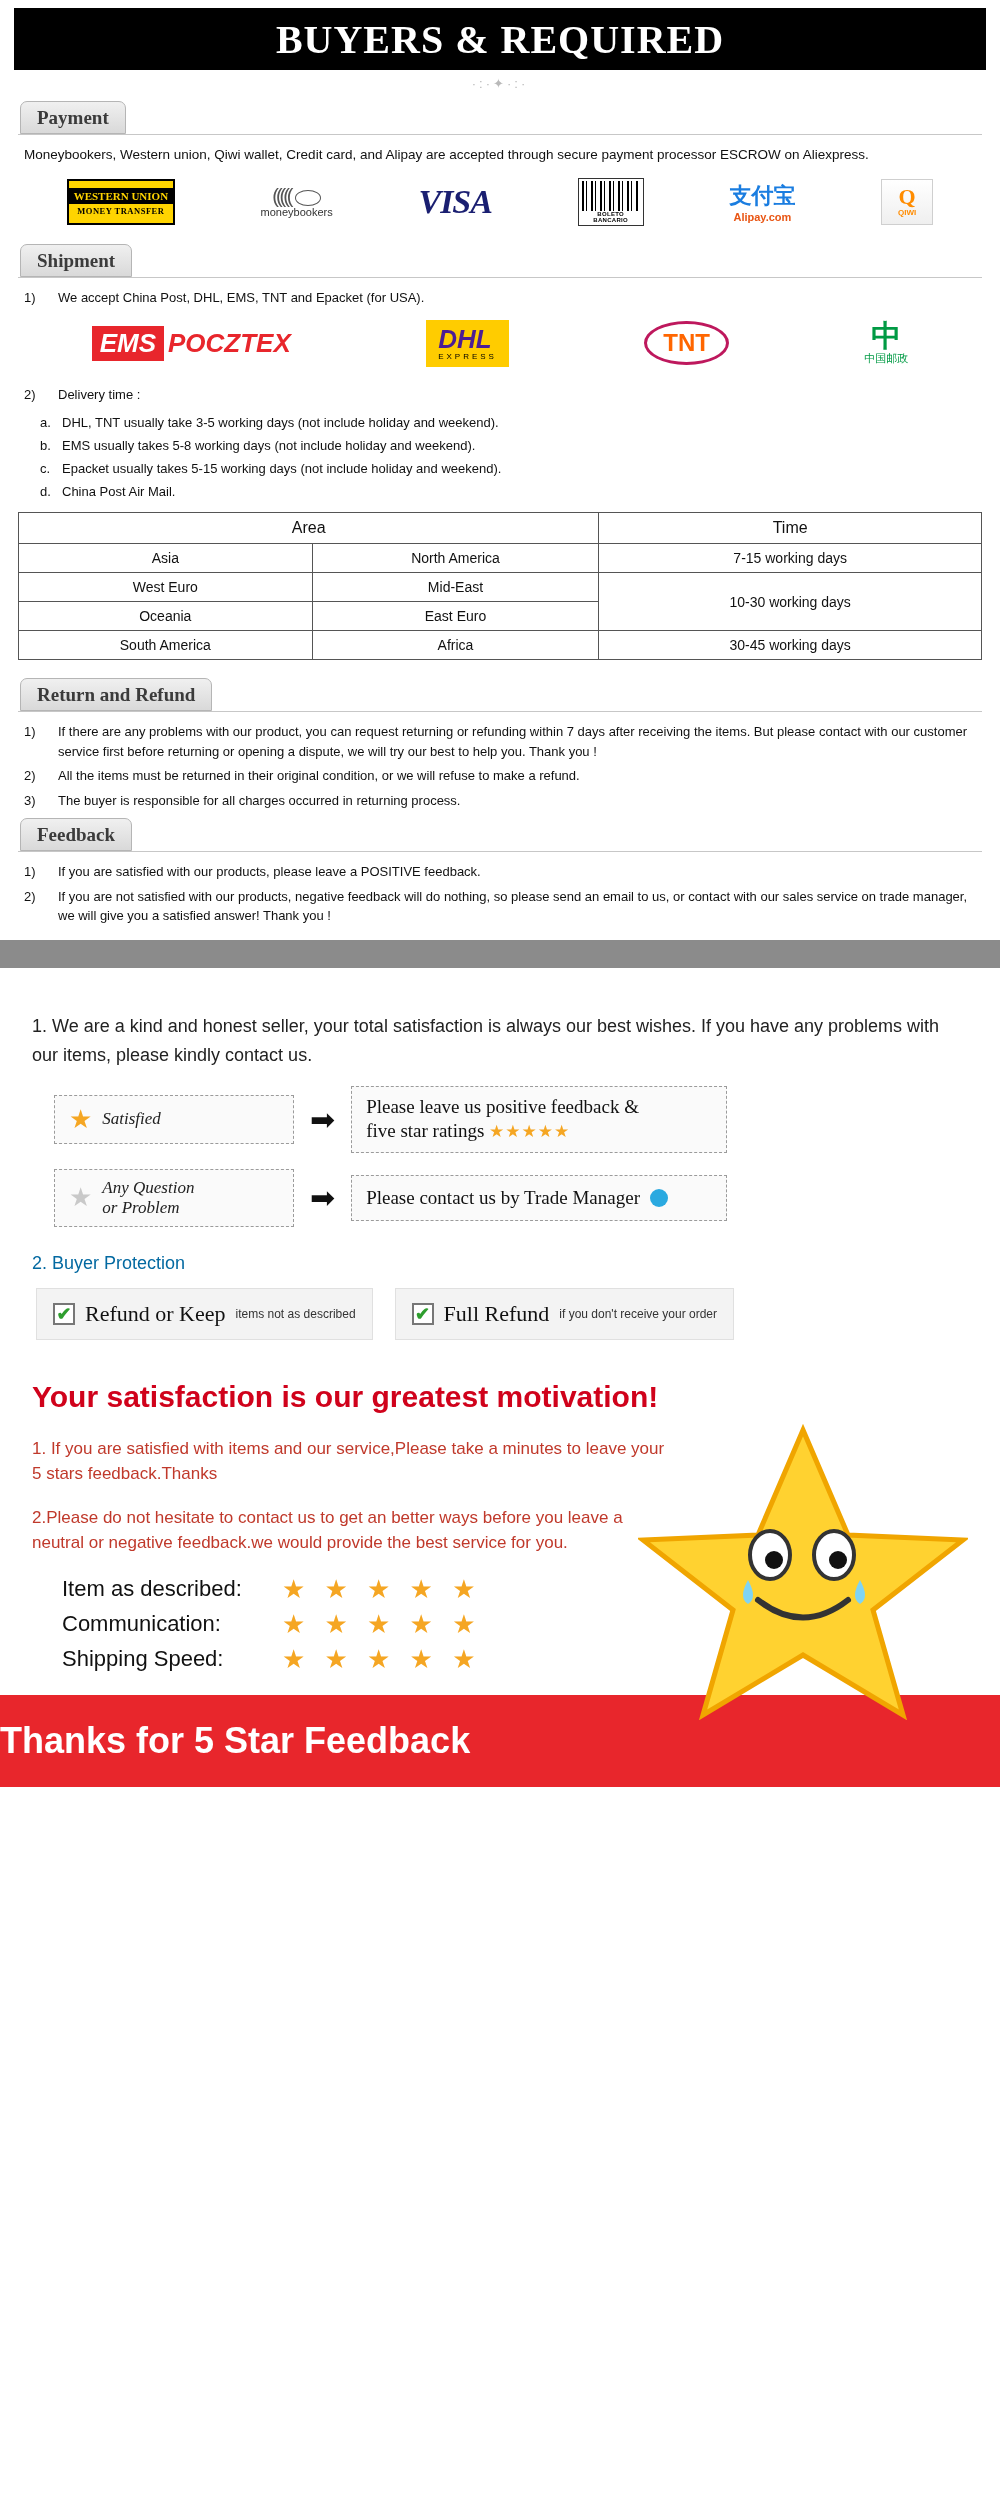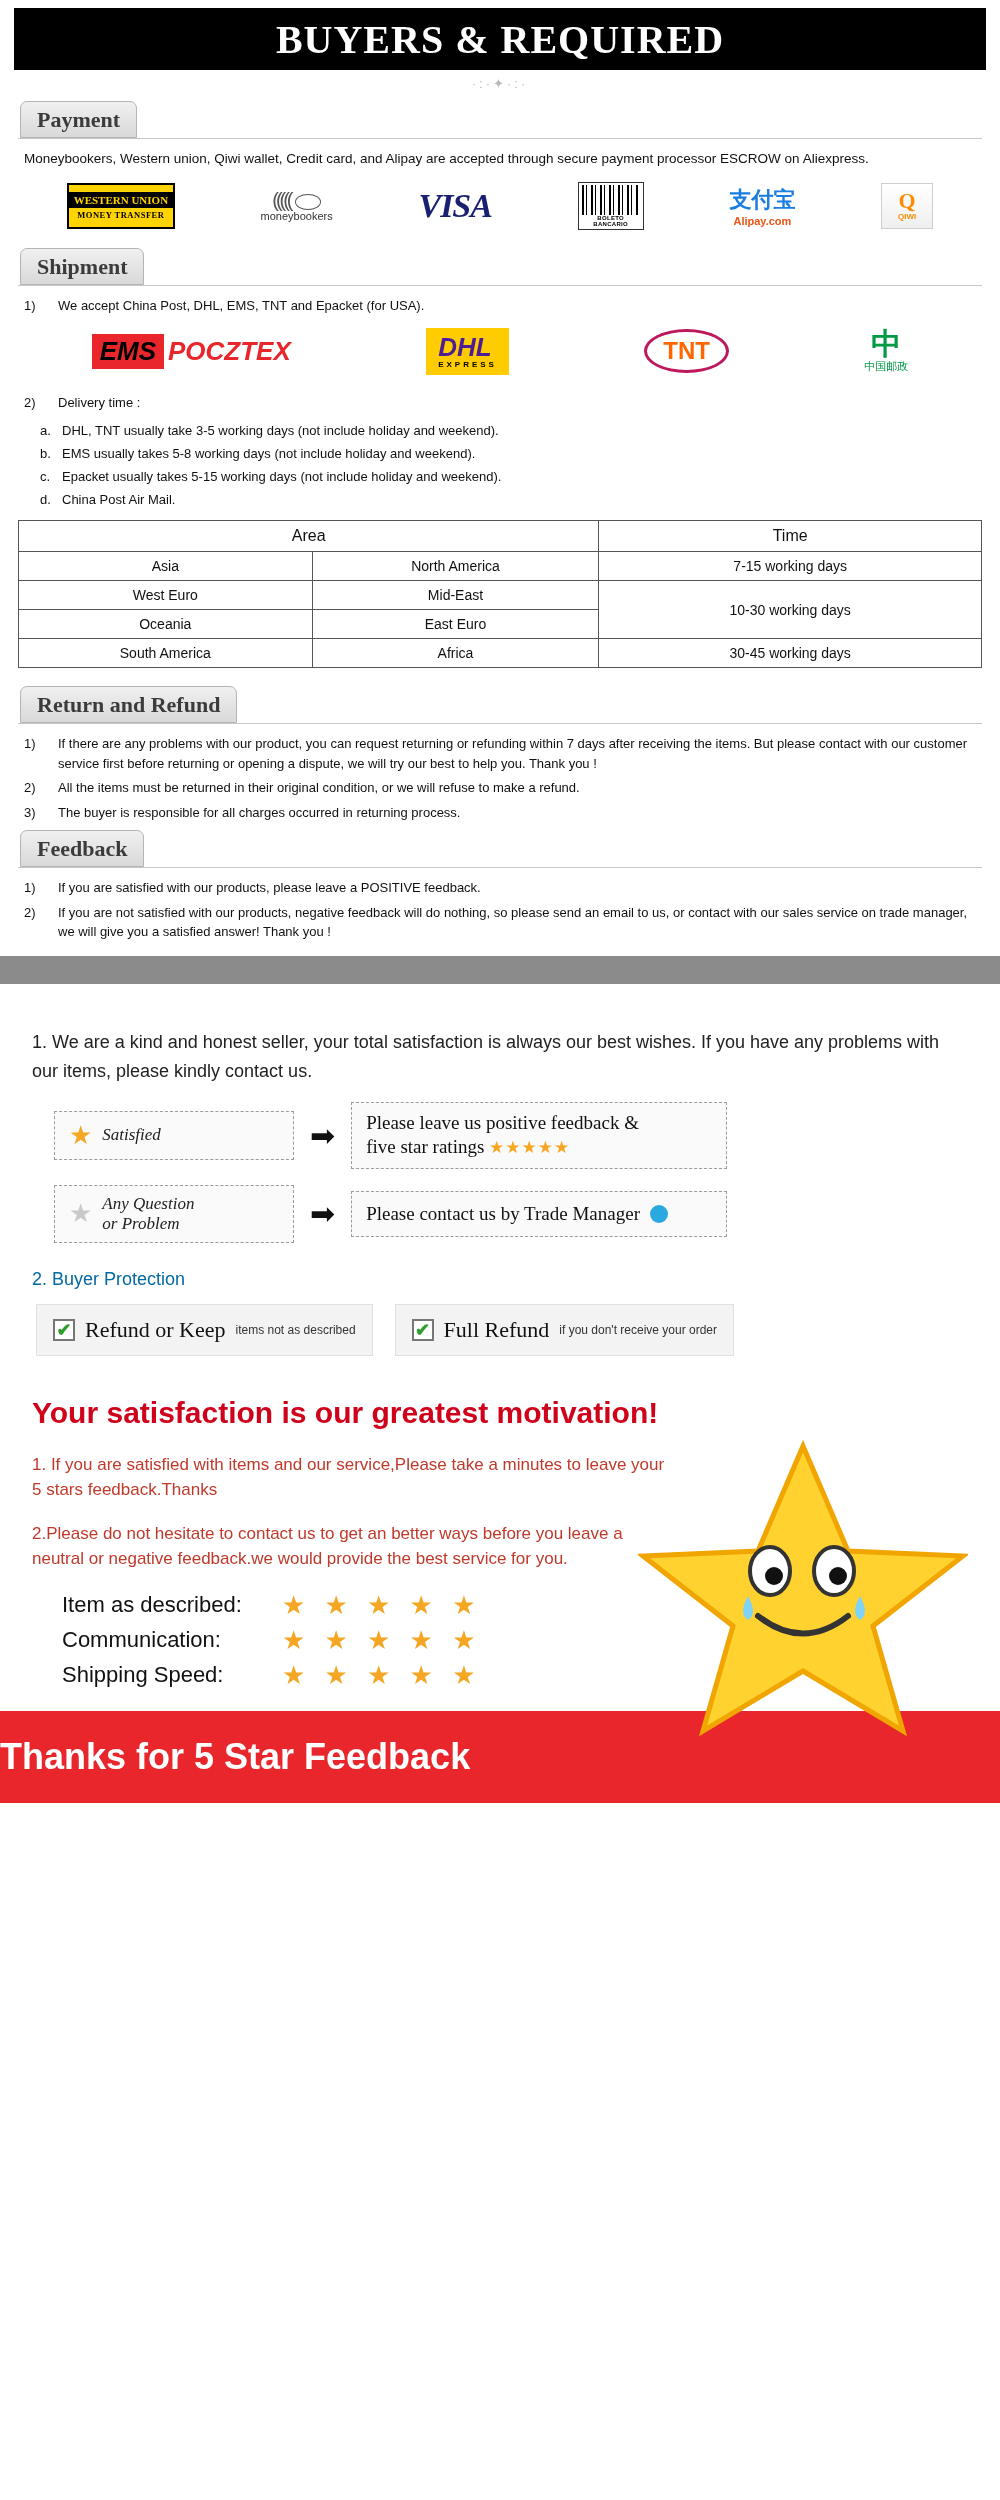--- a/index.html
+++ b/index.html
@@ -33,21 +33,21 @@
     margin: 6px 0 10px 0;
   }
 
   
   .sec-tab {
     display: inline-block;
     background: linear-gradient(#f0f0f0, #d9d9d9);
     border: 1px solid #b5b5b5;
     border-radius: 7px 7px 0 0;
     padding: 5px 16px 4px 16px;
-    font-size: 22px;
+    font-size: 19px;
     font-weight: bold;
     color: #3b3b3b;
     font-family: "Liberation Serif", serif;
     margin-left: 20px;
   }
   .sec-rule { border-bottom: 1px solid #c7c7c7; margin: 0 18px 10px 18px; }
 
   .para {
     font-size: 13.5px; color: #111; line-height: 1.55;
     margin: 0 24px 10px 24px;
@@ -81,26 +81,26 @@
 
   .alipay { text-align:center; }
   .alipay .cn { color:#1a7de0; font-weight:bold; font-size: 22px; font-family:"DejaVu Sans", sans-serif; }
   .alipay .en { color:#e95513; font-size: 11px; font-weight:bold; }
 
   .qiwi { width:52px; height:46px; background:linear-gradient(#fff,#efefef); border:1px solid #cfcfcf; display:flex; flex-direction:column; align-items:center; justify-content:center;}
   .qiwi .q { color:#ff8c00; font-weight:bold; font-size:22px; font-family:"Liberation Serif", serif; line-height:1;}
   .qiwi .n { color:#ff8c00; font-size:8px; font-weight:bold; }
 
   .ems { display:flex; align-items:center; }
-  .ems .tag { background:#e8262c; color:#000000; font-style: italic; font-weight:bold; font-size: 26px; padding: 2px 8px; font-family:"Liberation Sans", sans-serif; }
+  .ems .tag { background:#e8262c; color:#ffffff; font-style: italic; font-weight:bold; font-size: 26px; padding: 2px 8px; font-family:"Liberation Sans", sans-serif; }
   .ems .pz { color:#e8262c; font-weight:bold; font-style: italic; font-size: 26px; margin-left:4px; }
 
   .dhl { background:#ffcc00; padding:6px 12px; }
   .dhl .t { color:#4c1d95; font-style:italic; font-weight:bold; font-size:26px; line-height:1;}
-  .dhl .s { color:#000; font-size:8px; font-weight:bold; letter-spacing:3px; text-align:right;}
+  .dhl .s { color:#000; font-size:8px; font-weight:normal; letter-spacing:3px; text-align:right;}
 
   .tnt { border:3px solid #be185d; border-radius:50%; padding:5px 16px; color:#ff6600; font-weight:bold; font-size:24px; font-family:"Liberation Sans", sans-serif;}
 
   .cpost { text-align:center; color:#009a44; }
   .cpost .mark { font-size:30px; font-weight:bold; line-height:1; font-family:"DejaVu Sans", sans-serif;}
   .cpost .cn { font-size:11px; }
 
   
   .olist { margin: 4px 24px 8px 24px; font-size: 13px; color:#111; }
   .olist .row { display:flex; margin-bottom: 5px; line-height:1.5; }

